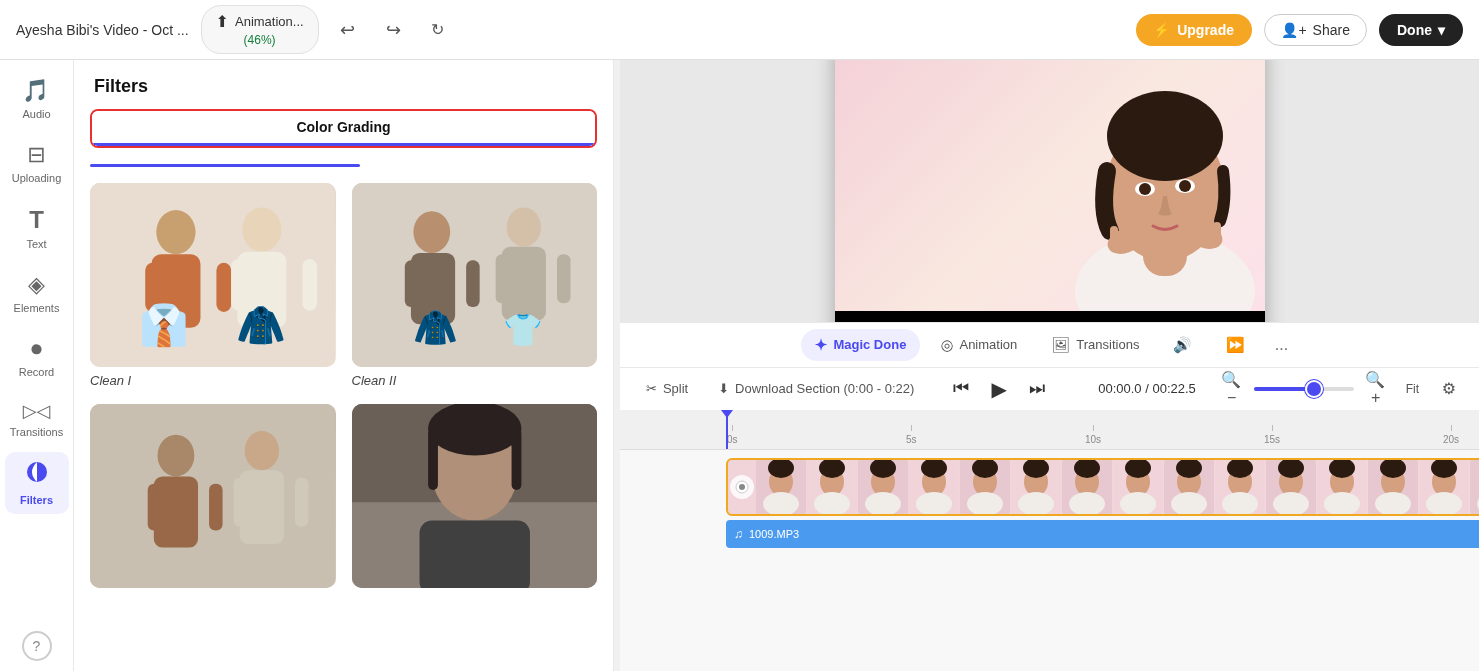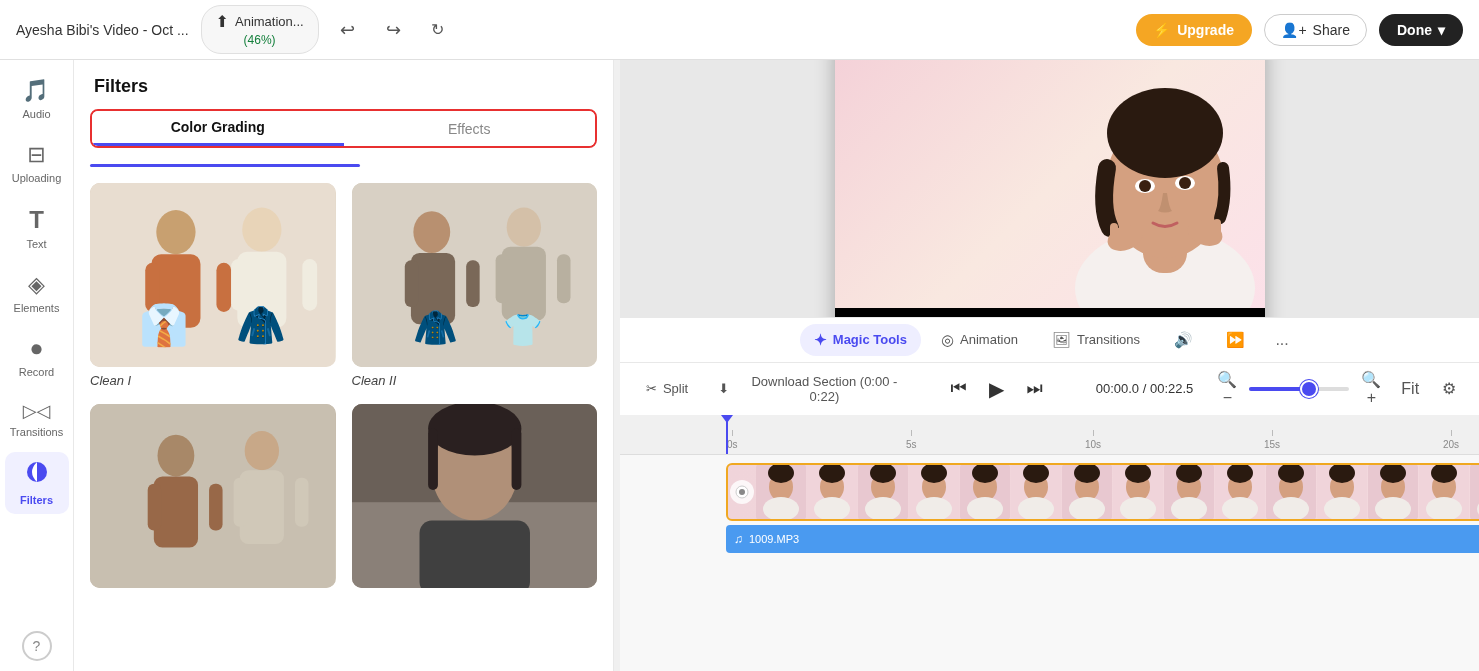--- a/index.html
+++ b/index.html
@@ -448,21 +448,21 @@
       height: 14px;
       background: #4a4af0;
       border-radius: 50%;
       position: absolute;
       top: -5px;
       left: 60%;
       transform: translateX(-50%);
       box-shadow: 0 0 0 2px #fff, 0 0 0 3px #4a4af0;
     }
     .fit-btn {
-      font-size: 16px;
+      font-size: 12px;
       color: #555;
       border: none;
       background: none;
       cursor: pointer;
       padding: 4px 6px;
       border-radius: 4px;
     }
     .settings-btn {
       border: none;
       background: none;
@@ -658,21 +658,20 @@
     <div class="sidebar-bottom">
       <button class="help-btn">?</button>
     </div>
   </div>
 
   <div class="filters-panel">
     <div class="filters-header">Filters</div>
 
     <div class="filters-tabs">
       <button class="filter-tab active">Color Grading</button>
-      <button class="filter-tab">Effects</button>
     </div>
     <div class="filters-tab-indicator"></div>
 
     <div class="filters-grid">
 
       <div class="filter-item">
         <div class="filter-thumb thumb-clean1">
           <svg width="100%" height="100%" viewBox="0 0 200 150" xmlns="http://www.w3.org/2000/svg">
             <rect width="200" height="150" fill="#e8ddd0"></rect>
 
@@ -788,21 +787,21 @@
             <rect x="248" y="151" width="8" height="22" rx="4" fill="#d4a080"></rect>
           </svg>
         </div>
         <div class="video-letterbox-bottom"></div>
       </div>
     </div>
 
     <div class="preview-toolbar">
       <button class="tool-btn active">
         <span class="btn-icon">✦</span>
-        <span>Magic Tools</span>
+        <span>Magic Done</span>
       </button>
       <button class="tool-btn">
         <span class="btn-icon">◎</span>
         <span>Animation</span>
       </button>
       <button class="tool-btn">
         <span class="btn-icon">🖼</span>
         <span>Transitions</span>
       </button>
       <button class="tool-btn">

